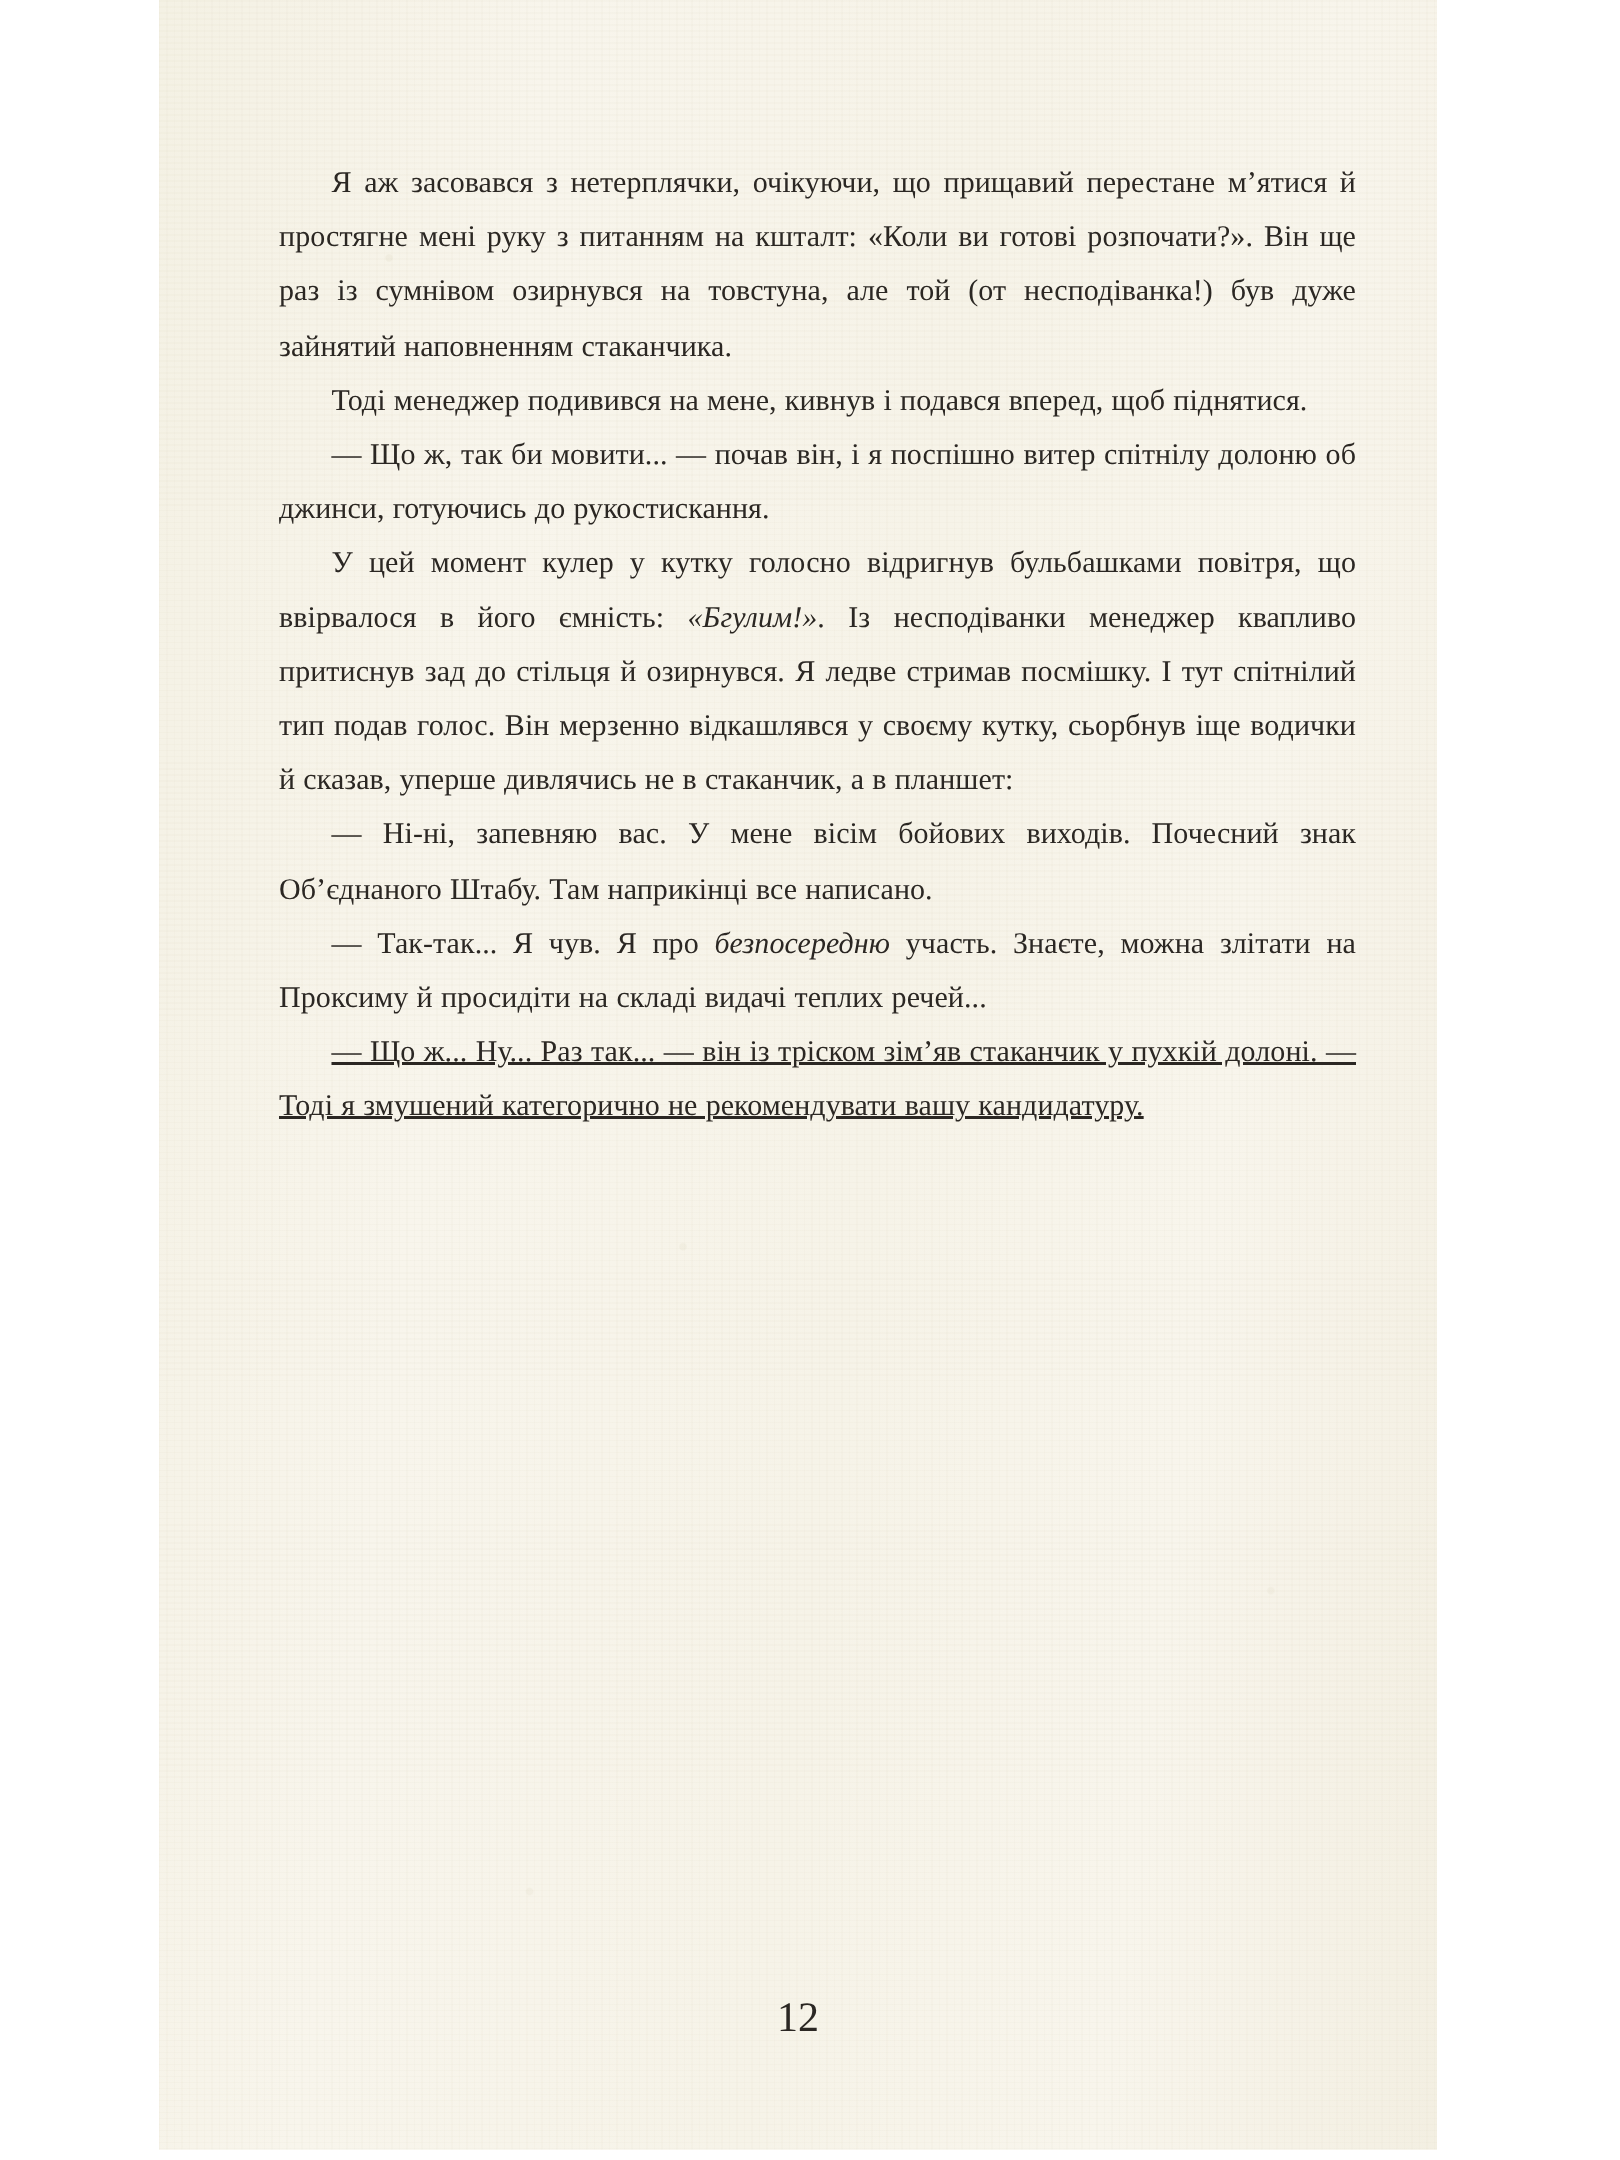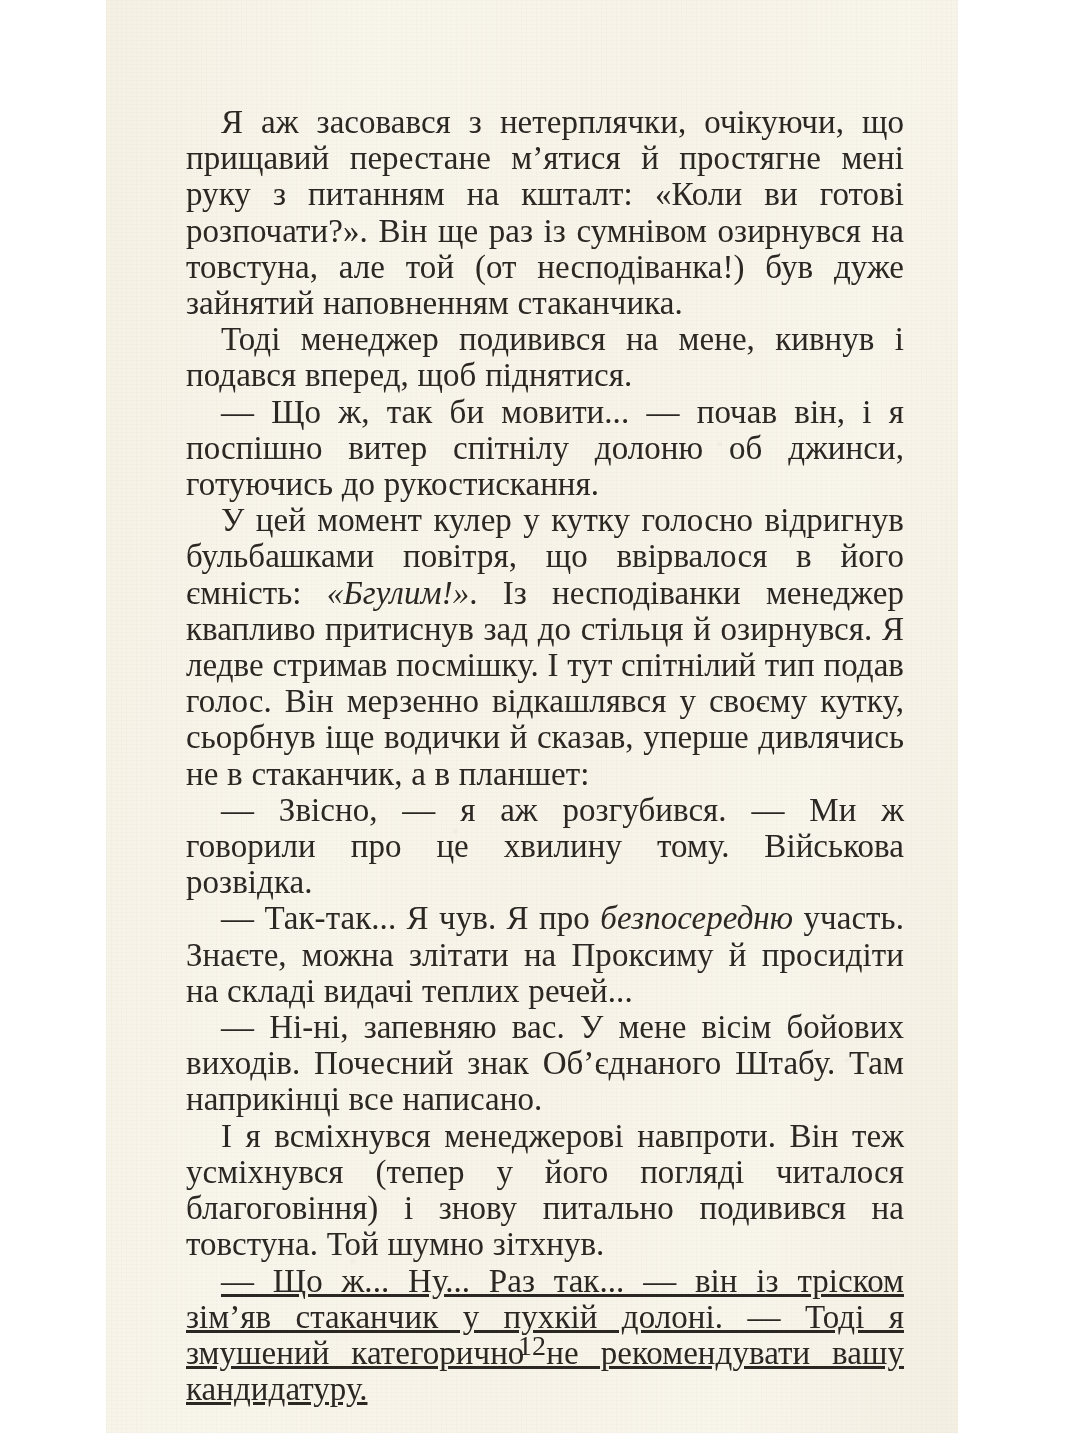--- a/index.html
+++ b/index.html
@@ -46,21 +46,21 @@
 
   .text-column {
     position: absolute;
     left: 80px;      
     top: 104px;
     width: 718px;    
   }
 
   p.body-paragraph {
     margin: 0;
-    font-size: 33px;
+    font-size: 20px;
     line-height: 36.2px;
     color: #2b2723;
     text-align: justify;
     text-indent: 35px;
     hyphens: none;
     -webkit-hyphens: none;
     letter-spacing: 0.05px;
     word-spacing: 0.4px;
   }
 
@@ -97,28 +97,26 @@
 
     <p class="body-paragraph">Тоді менеджер подивився на мене, кивнув і подався вперед, щоб піднятися.</p>
 
     <p class="body-paragraph">— Що ж, так би мовити... — почав він, і я поспішно витер спітнілу долоню об джинси, готуючись до рукостискання.</p>
 
     <p class="body-paragraph">
       <span>У цей момент кулер у кутку голосно відригнув бульбашками повітря, що ввірвалося в його ємність: </span><em class="italic-term">«Бгулим!»</em><span>. Із несподіванки менеджер квапливо притиснув зад до стільця й озирнувся. Я ледве стримав посмішку. І тут спітнілий тип подав голос. Він мерзенно відкашлявся у своєму кутку, сьорбнув іще водички й сказав, уперше дивлячись не в стаканчик, а в планшет:</span>
     </p>
 
 
-    <p class="body-paragraph">— Звісно, — я аж розгубився. — Ми ж говорили про це хвилину тому. Військова розвідка.</p>
+
+    <p class="body-paragraph">— Ні-ні, запевняю вас. У мене вісім бойових виходів. Почесний знак Об’єднаного Штабу. Там наприкінці все написано.</p>
 
     <p class="body-paragraph">
       <span>— Так-так... Я чув. Я про </span><em class="italic-term">безпосередню</em><span> участь. Знаєте, можна злітати на Проксиму й просидіти на складі видачі теплих речей...</span>
     </p>
 
-    <p class="body-paragraph">— Ні-ні, запевняю вас. У мене вісім бойових виходів. Почесний знак Об’єднаного Штабу. Там наприкінці все написано.</p>
-
-    <p class="body-paragraph">І я всміхнувся менеджерові навпроти. Він теж усміхнувся (тепер у його погляді читалося благоговіння) і знову питально подивився на товстуна. Той шумно зітхнув.</p>
 
     <p class="body-paragraph">— Що ж... Ну... Раз так... — він із тріском зім’яв стаканчик у пухкій долоні. — Тоді я змушений категорично не рекомендувати вашу кандидатуру.</p>
 
   </div>
 
   <div class="folio">12</div>
 </div>
 
 </body></html>

